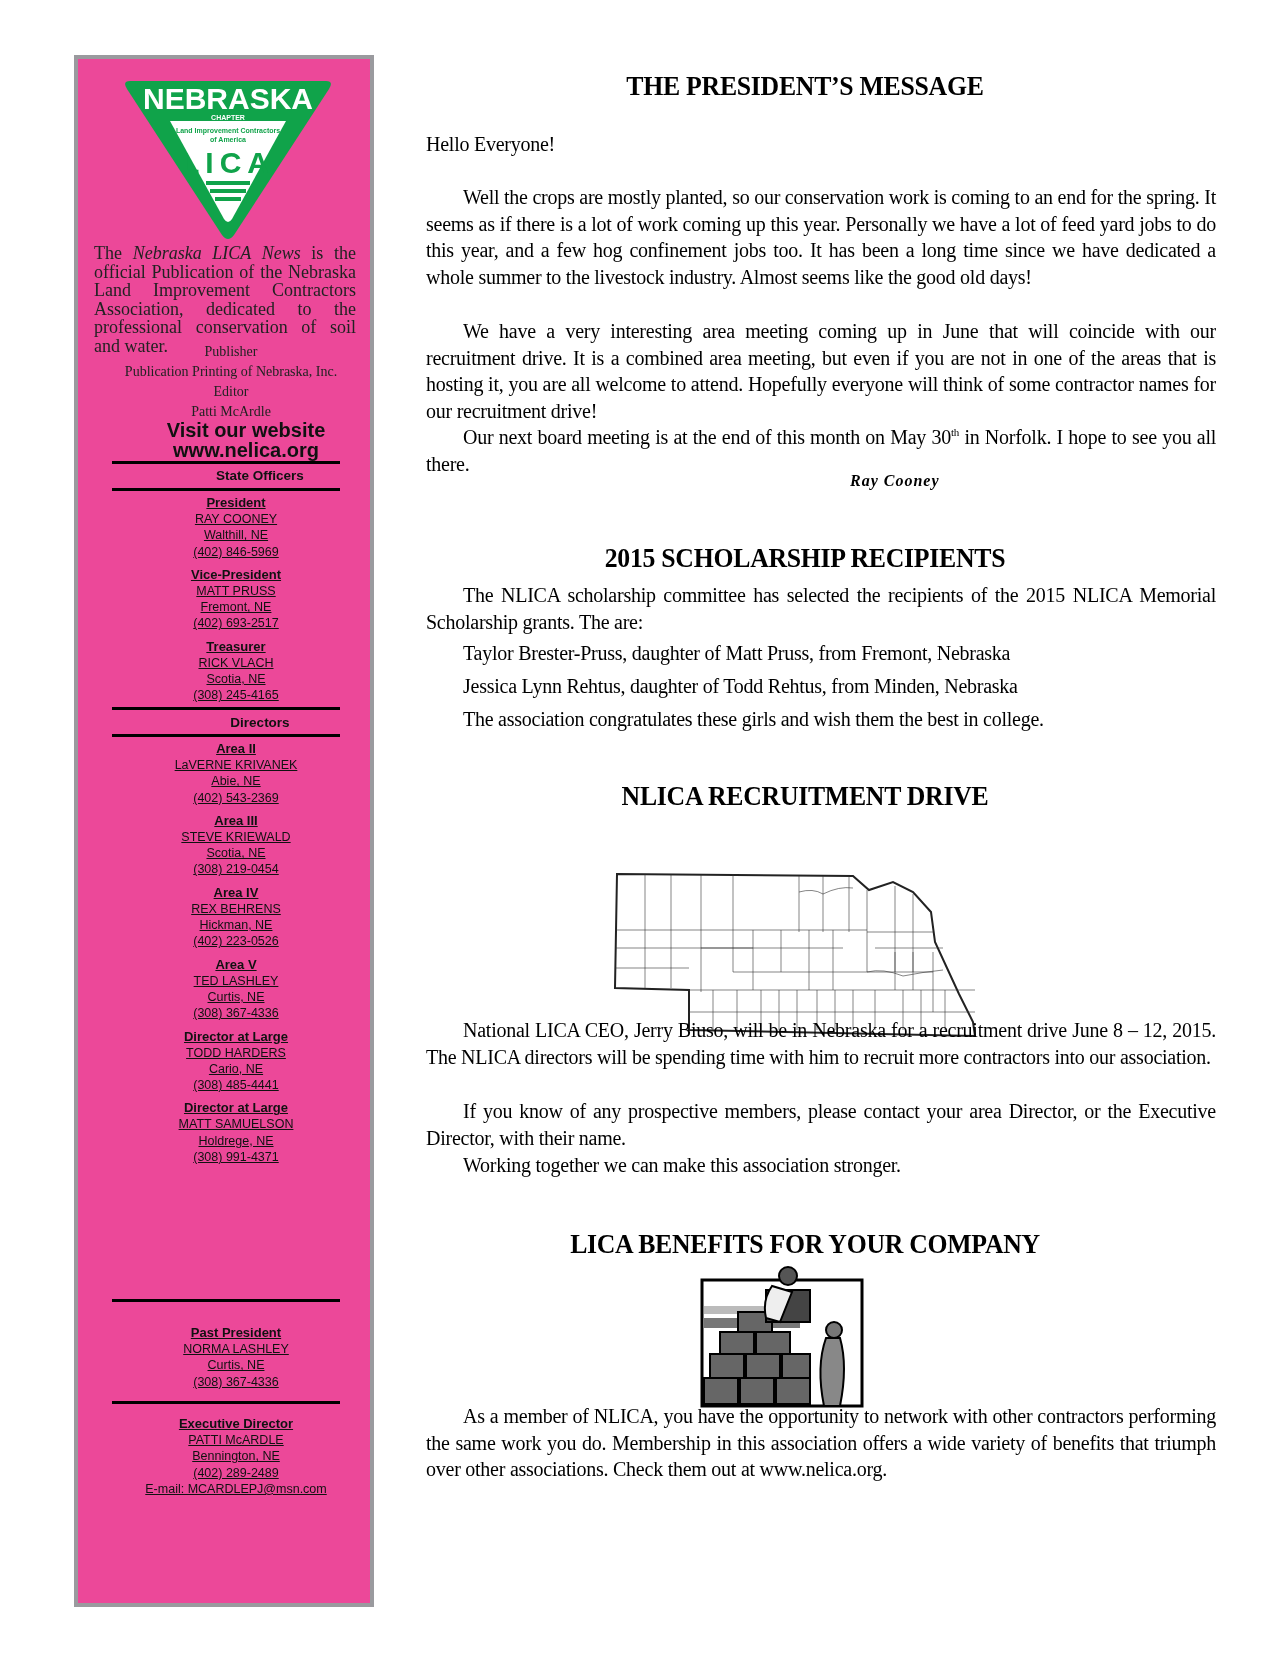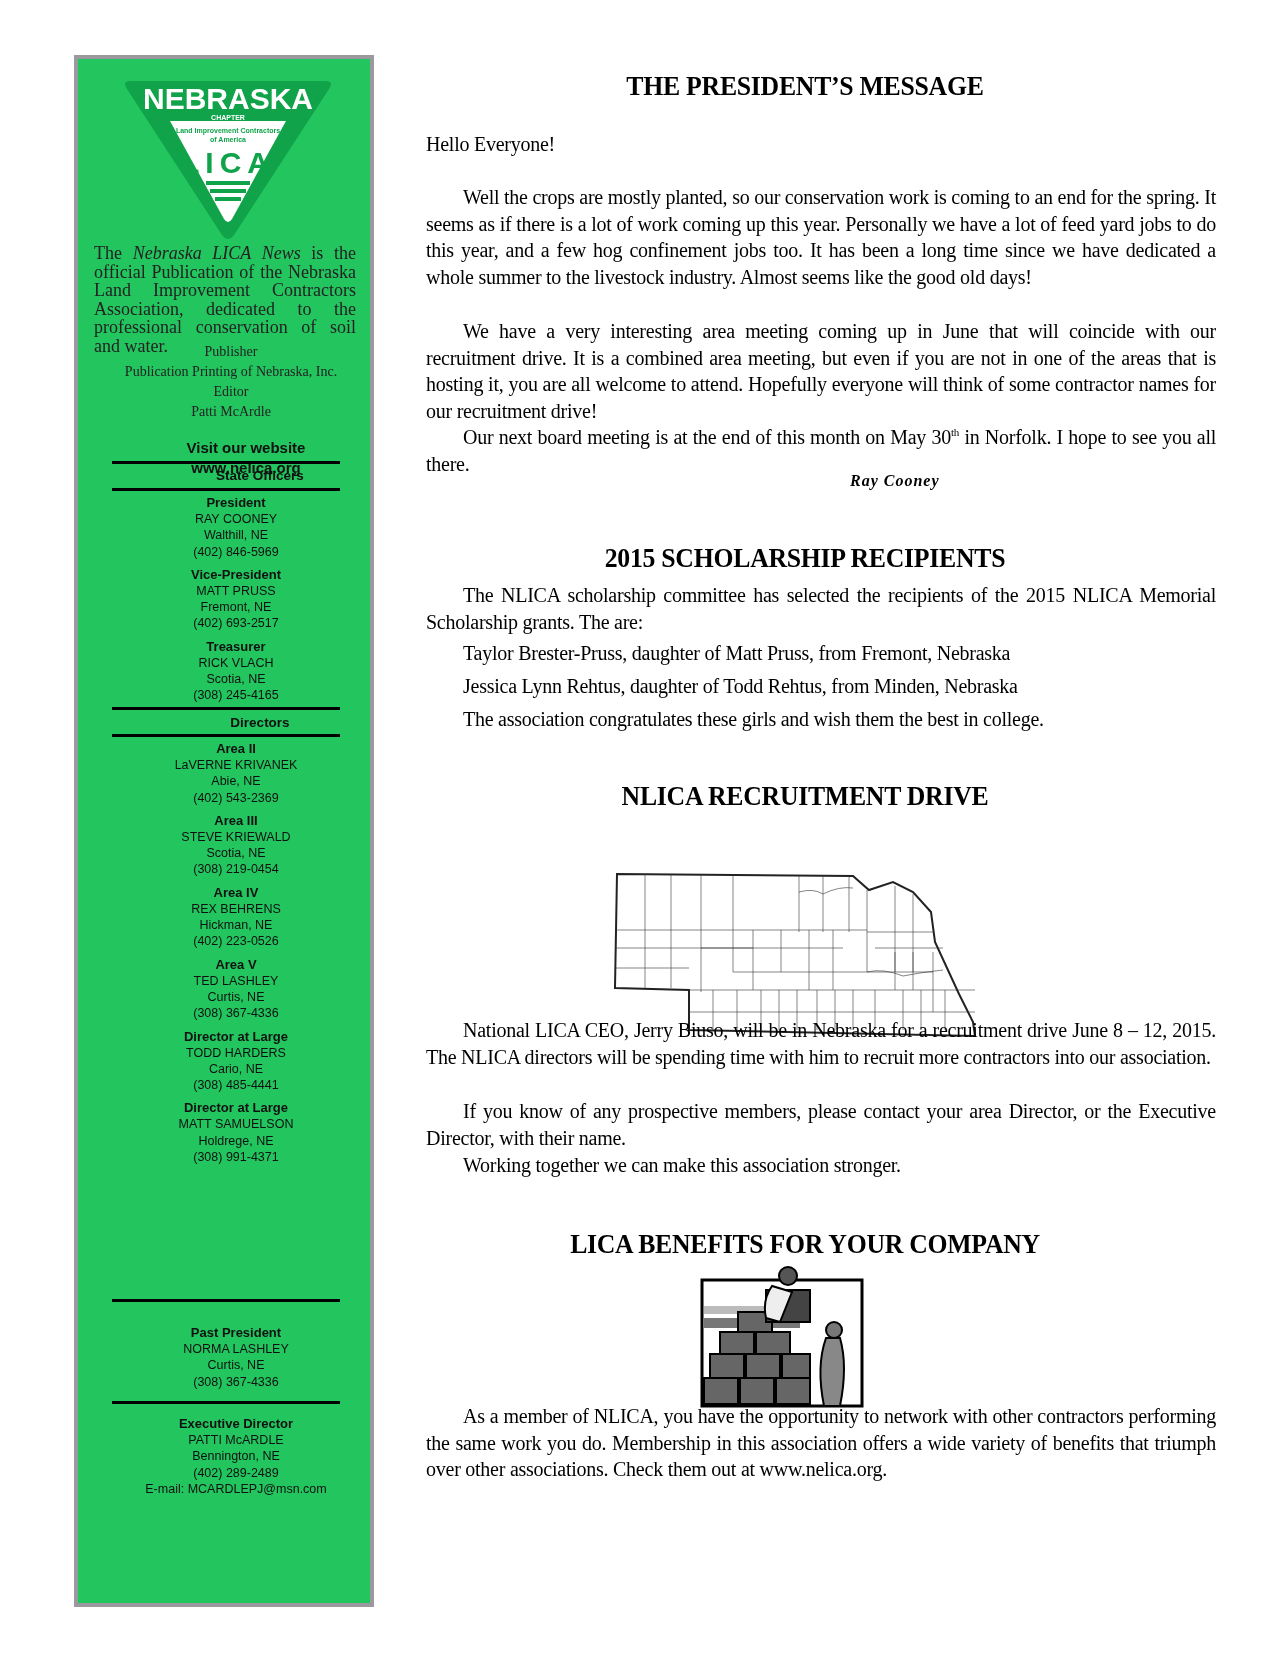--- a/index.html
+++ b/index.html
@@ -1,43 +1,43 @@
 <!DOCTYPE html>
 <html><head>
 <meta charset="utf-8">
 <style>
   html, body { margin: 0; padding: 0; background: #ffffff; }
   body { width: 1275px; height: 1662px; position: relative; overflow: hidden; }
 
   .sidebar {
     position: absolute; left: 74px; top: 55px; width: 292px; height: 1544px;
-    background: #22c55e; border: 4px solid #9a9a9e; box-sizing: content-box;
+    background: #ec4899; border: 4px solid #9a9a9e; box-sizing: content-box;
     font-family: "Liberation Sans", sans-serif; color: #111;
   }
   .logo { position: absolute; left: 40px; top: 14px; width: 220px; height: 168px; }
   .intro {
     position: absolute; left: 16px; top: 185px; width: 262px;
     font-family: "Liberation Serif", serif; font-size: 18px; line-height: 18.5px;
     text-align: justify; color: #222;
   }
   .intro i { font-style: italic; }
   .pubinfo {
     position: absolute; left: 0; top: 283px; width: 292px; text-align: center;
     font-family: "Liberation Serif", serif; font-size: 14px; line-height: 20px; color: #222; padding-left: 7px;
   }
   .visit {
-    position: absolute; left: 0; top: 379px; width: 336px; text-align: center;
-    font-weight: bold; font-size: 15px; line-height: 20px;
+    position: absolute; left: 0; top: 361px; width: 336px; text-align: center;
+    font-weight: bold; font-size: 20px; line-height: 20px;
   }
   .rule { position: absolute; left: 34px; width: 228px; height: 3px; background: #000; }
   .section-head {
     position: absolute; left: 0; width: 292px; text-align: center;
     font-weight: bold; font-size: 13.5px; margin-left: 36px;
   }
-  .entries { position: absolute; left: 0; width: 316px; text-align: center; }
+  .entries { position: absolute; left: 0; width: 316px; text-align: center; text-decoration: underline; }
   .entry { margin-bottom: 7px; }
   .entry .role { font-weight: bold; font-size: 13px; line-height: 16px; }
   .entry .line { font-size: 12.5px; line-height: 16.3px; }
 
   .main { position: absolute; left: 410px; top: 0; width: 790px; font-family: "Liberation Serif", serif; color: #000; }
   h2 {
     position: absolute; left: 0; width: 790px; margin: 0; text-align: center;
     font-family: "Liberation Serif", serif; font-weight: bold; font-size: 28px; letter-spacing: -0.3px;
     transform: scaleX(0.92); transform-origin: center;
   }

